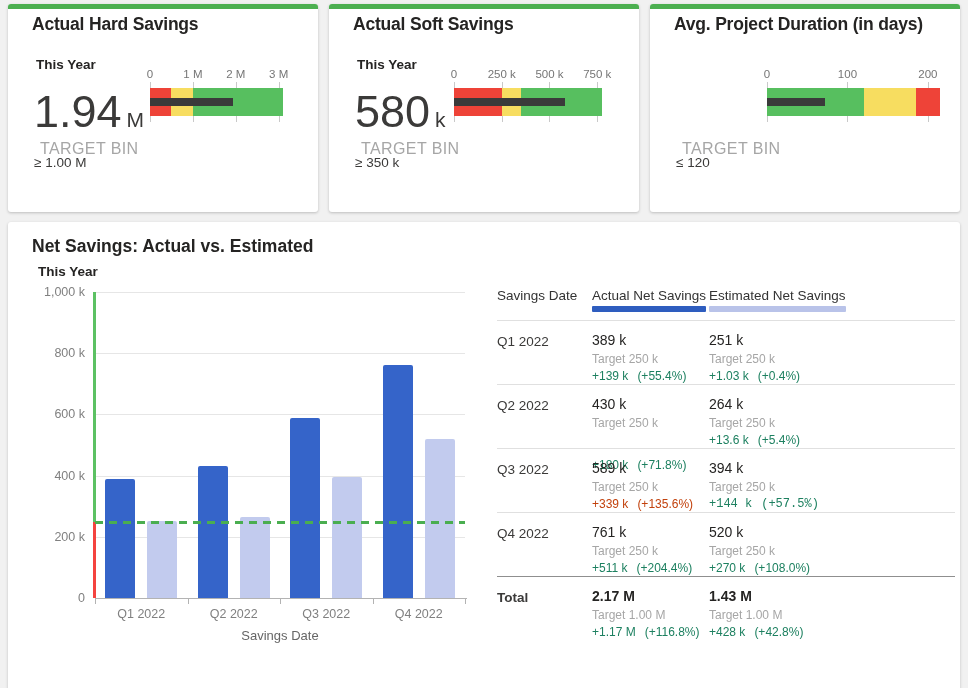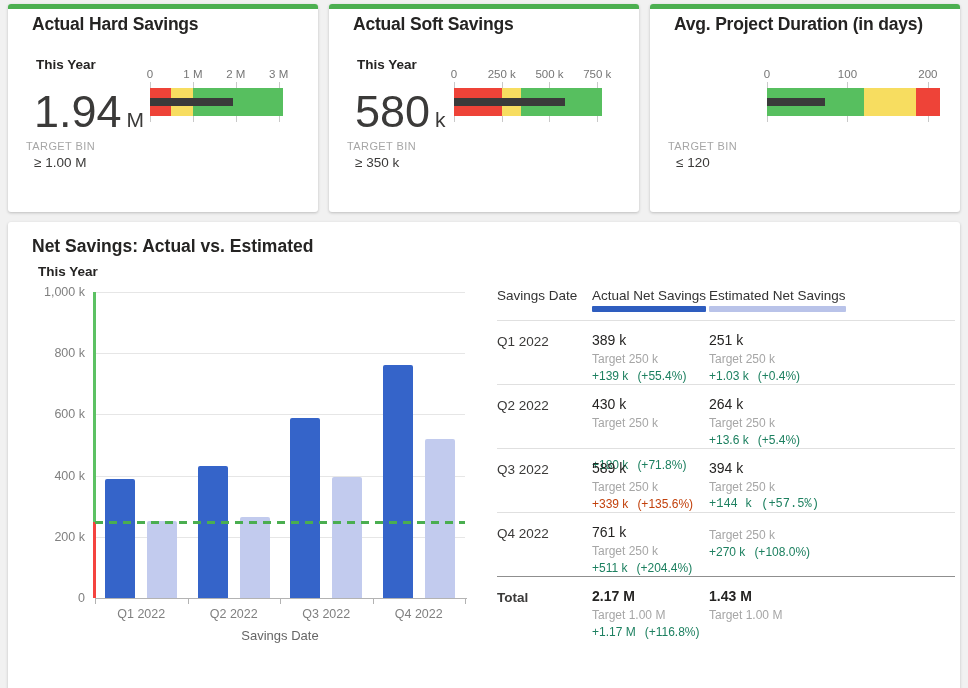--- a/index.html
+++ b/index.html
@@ -6,21 +6,21 @@
   html,body{width:968px;height:688px}
   body{background:#f1f1f1;font-family:"Liberation Sans",sans-serif;overflow:hidden;padding:4px 8px 8px;color:#252423}
   .kpi-row{display:flex;gap:11px;height:208px}
   .card{background:#fff;border-radius:3px;box-shadow:0 1px 3px rgba(0,0,0,.22);position:relative}
   .kpi-card{flex:1;overflow:hidden}
   .topbar{position:absolute;top:0;left:0;right:0;height:5px;background:#4caf50}
   .kpi-title{position:absolute;left:24px;top:10px;font-size:17.5px;font-weight:700;letter-spacing:-.2px;white-space:nowrap}
   .kpi-subtitle{position:absolute;left:28px;top:53px;font-size:13.5px;font-weight:700}
   .kpi-value{position:absolute;left:26px;top:82px;font-size:45px;color:#3b3a39;white-space:nowrap}
   .kpi-unit{font-size:21px;margin-left:5px}
-  .kpi-target-label{position:absolute;left:18px;top:136px;font-size:11px;color:#a6a6a6;letter-spacing:.4px}
+  .kpi-target-label{position:absolute;left:32px;top:136px;font-size:16px;color:#a6a6a6;letter-spacing:.4px}
   .kpi-target-value{position:absolute;left:26px;top:151px;font-size:13.5px;color:#3b3a39}
   .bullet{position:absolute;top:66px;height:58px}
   .kpi-card:nth-child(1) .bullet{left:142px;width:133px}
   .kpi-card:nth-child(2) .bullet{left:125px;width:148px}
   .kpi-card:nth-child(3) .bullet{left:117px;width:173px}
   .btick{position:absolute;top:12px;height:40px;width:1px;background:#c9c9c9}
   .bticklab{position:absolute;top:-2px;transform:translateX(-50%);font-size:11.5px;color:#757575;white-space:nowrap}
   .bband{position:absolute;left:0;right:0;top:18px;height:28px}
   .bseg{position:absolute;top:0;height:100%}
   .bmeasure{position:absolute;left:0;top:10px;height:8px;background:#3a3a3a}
@@ -219,30 +219,32 @@
         </div>
       </div>
       <div class="trow drow pre-total">
         <div class="dcell">Q4 2022</div>
         <div class="mcell">
           <div class="mval">761 k</div>
           <div class="mtarget" style="color: rgb(166, 166, 166);">Target 250 k</div>
           <div class="mdelta" style="color: rgb(29, 128, 96);"><span>+511 k</span><span class="pct">(+204.4%)</span></div>
         </div>
         <div class="mcell">
+          <div class="mval">520 k</div>
           <div class="mtarget" style="color: rgb(166, 166, 166);">Target 250 k</div>
           <div class="mdelta" style="color: rgb(29, 128, 96);"><span>+270 k</span><span class="pct">(+108.0%)</span></div>
         </div>
       </div>
       <div class="trow drow total">
         <div class="dcell">Total</div>
         <div class="mcell">
           <div class="mval">2.17 M</div>
           <div class="mtarget" style="color: rgb(166, 166, 166);">Target 1.00 M</div>
           <div class="mdelta" style="color: rgb(29, 128, 96);"><span>+1.17 M</span><span class="pct">(+116.8%)</span></div>
         </div>
         <div class="mcell">
           <div class="mval">1.43 M</div>
           <div class="mtarget" style="color: rgb(166, 166, 166);">Target 1.00 M</div>
+          <div class="mdelta" style="color: rgb(29, 128, 96);"><span>+428 k</span><span class="pct">(+42.8%)</span></div>
         </div>
       </div>
     </div>
 </div>
 
 </body></html>

